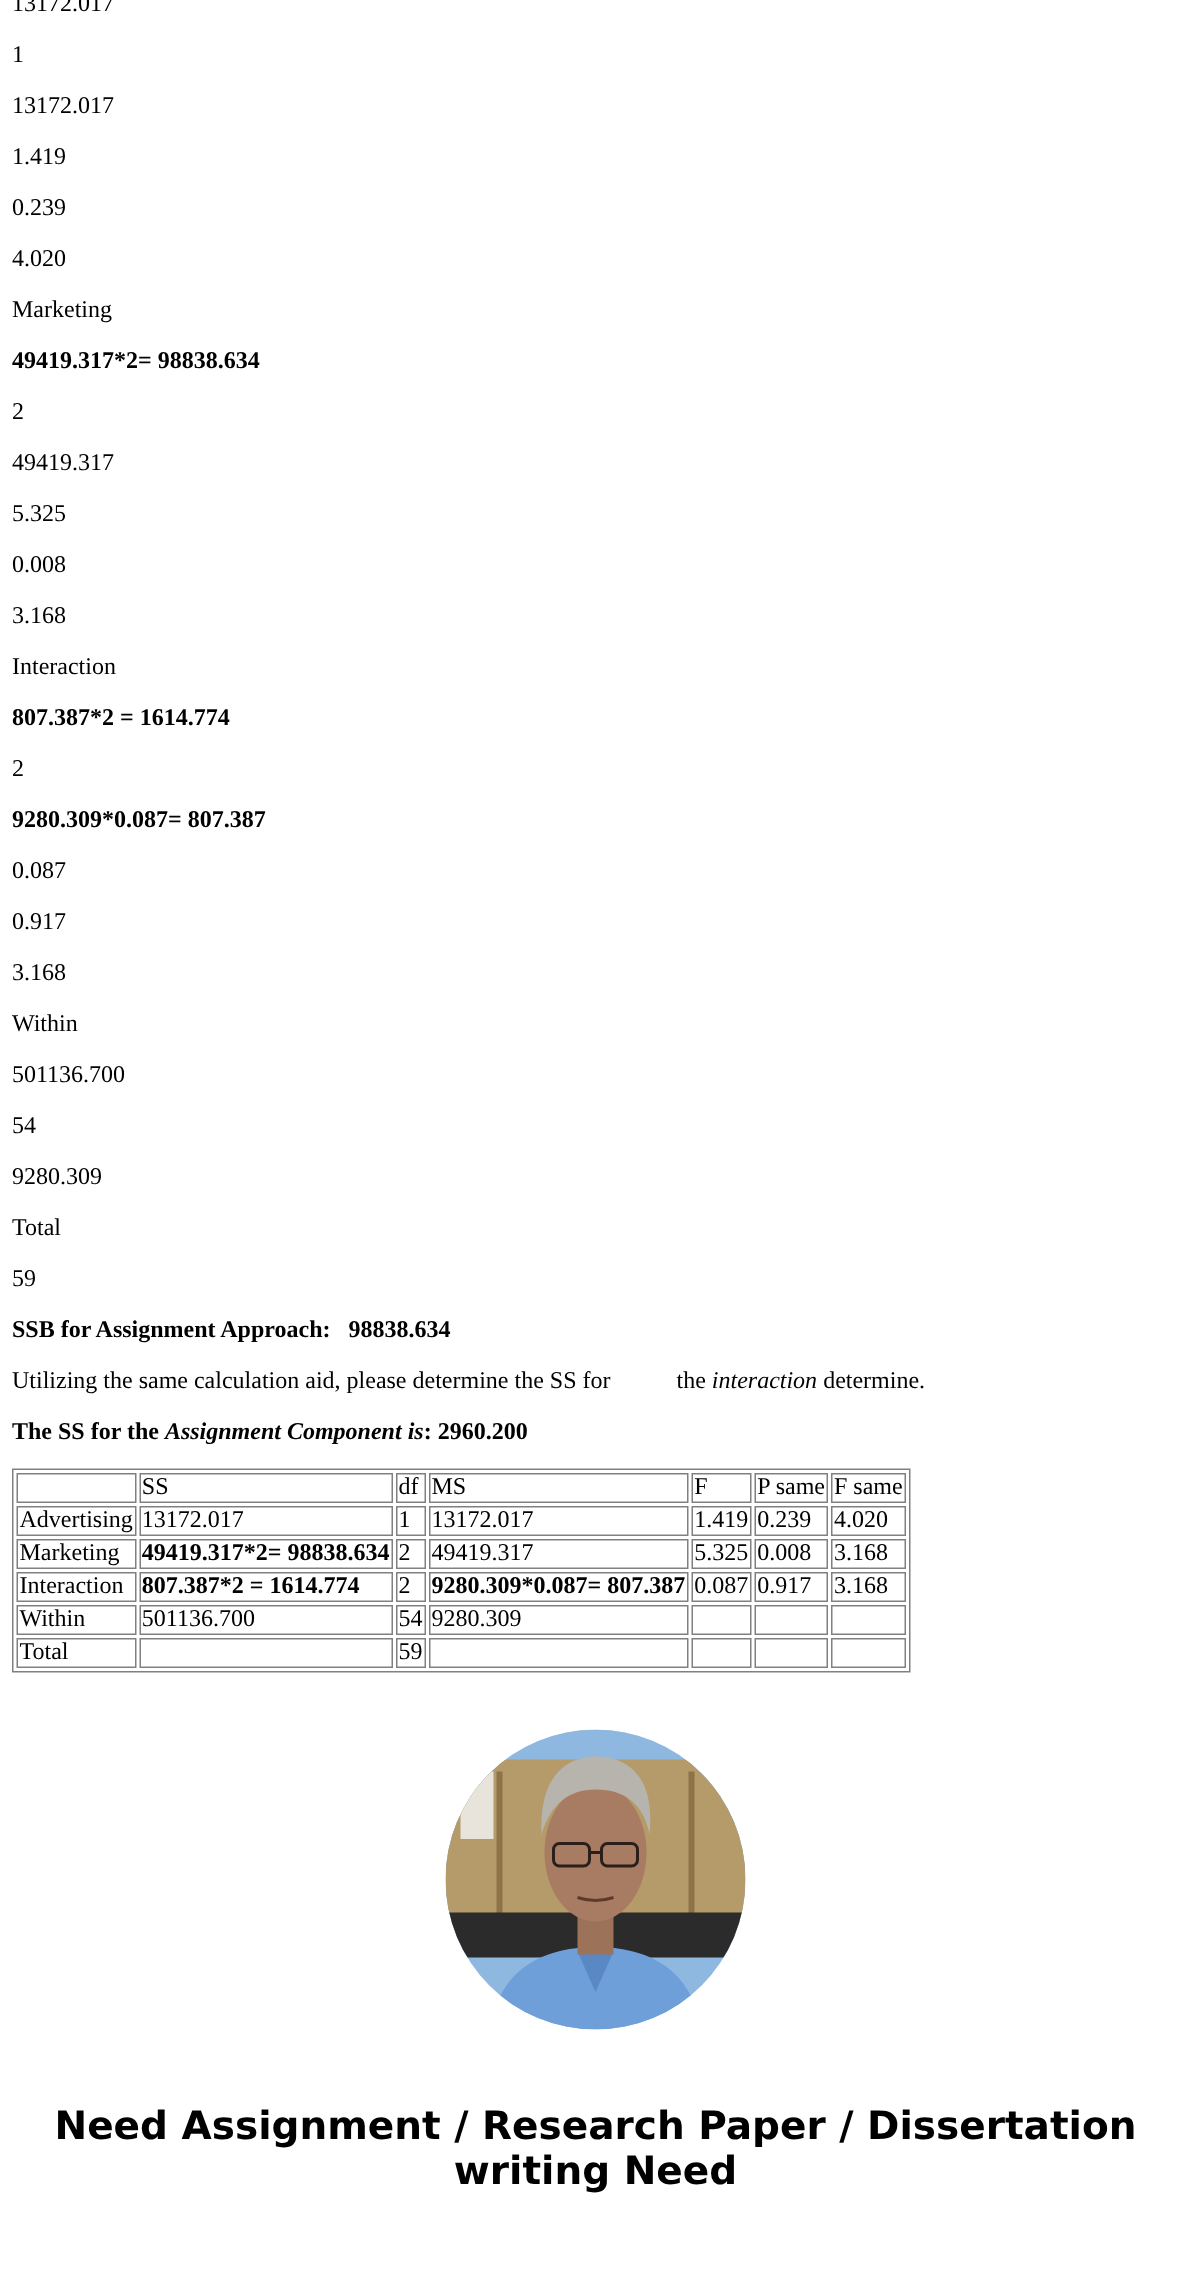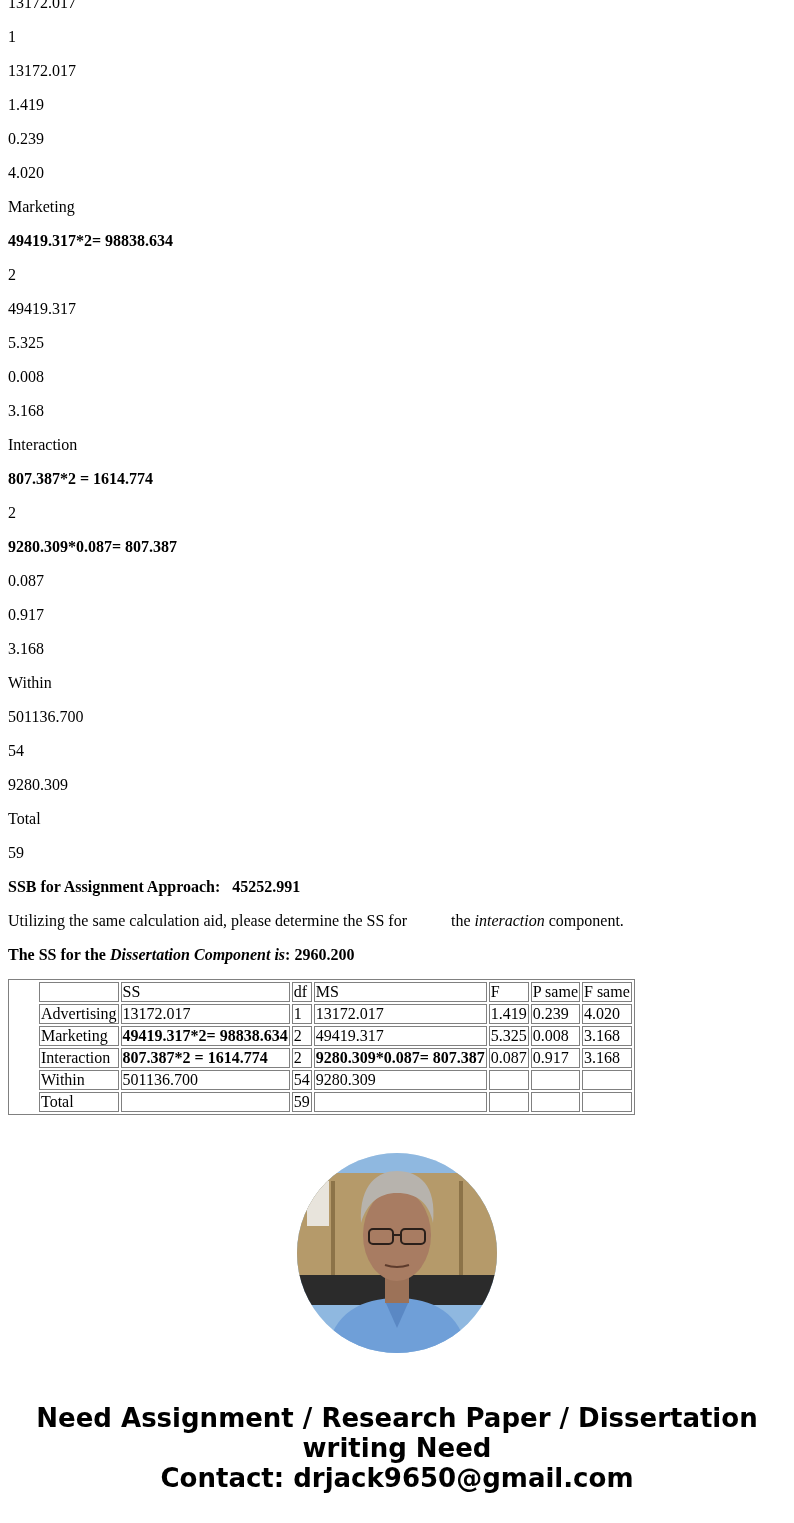--- a/index.html
+++ b/index.html
@@ -19,21 +19,20 @@
 
     table.anova {
       position: absolute;
       left: 8px;
       top: 979px;
       border: 1px solid #808080;
       border-collapse: separate;
       border-spacing: 2px;
       font-size: 16px;
       line-height: 18px;
-      padding-left: 28px;
     }
     table.anova td {
       border: 1px solid #808080;
       padding: 0 1px;
       height: 18px;
       white-space: nowrap;
       vertical-align: middle;
     }
     table.anova td.b { font-weight: bold; }
 
@@ -84,25 +83,25 @@
   <p>0.087</p>
   <p>0.917</p>
   <p>3.168</p>
   <p>Within</p>
   <p>501136.700</p>
   <p>54</p>
   <p>9280.309</p>
   <p>Total</p>
   <p>59</p>
 
-  <p class="b"><span>SSB for Assignment Approach:</span>&nbsp;&nbsp; <span>45252.991</span></p>
+  <p class="b"><span>SSB for Assignment Approach:</span>&nbsp;&nbsp; <span>98838.634</span></p>
 
-  <p><span>Utilizing the same calculation aid, please determine the SS for</span><span class="gap"></span><span>the </span><i>interaction</i><span> component.</span></p>
+  <p><span>Utilizing the same calculation aid, please determine the SS for</span><span class="gap"></span><span>the </span><i>interaction</i><span> determine.</span></p>
 
-  <p class="b"><span>The SS for the </span><i>Dissertation Component is</i><span>: 2960.200</span></p>
+  <p class="b"><span>The SS for the </span><i>Assignment Component is</i><span>: 2960.200</span></p>
 </div>
 
 <table class="anova">
   <tbody>
       <tr>
     <td></td>
     <td>SS</td>
     <td>df</td>
     <td>MS</td>
     <td>F</td>
@@ -173,14 +172,13 @@
     <rect x="72" y="76" width="24" height="15" rx="4" fill="none" stroke="#2a1f1a" stroke-width="2"></rect>
     <rect x="104" y="76" width="24" height="15" rx="4" fill="none" stroke="#2a1f1a" stroke-width="2"></rect>
     <line x1="96" y1="82" x2="104" y2="82" stroke="#2a1f1a" stroke-width="2"></line>
     <path d="M88 112 Q100 116 112 112" stroke="#5d3b2c" stroke-width="2" fill="none"></path>
   </svg>
 </div>
 
 <div class="banner">
   <div>Need Assignment / Research Paper / Dissertation</div>
   <div>writing Need</div>
-  <div>Contact: drjack9650@gmail.com</div>
 </div>
 
 </body></html>

